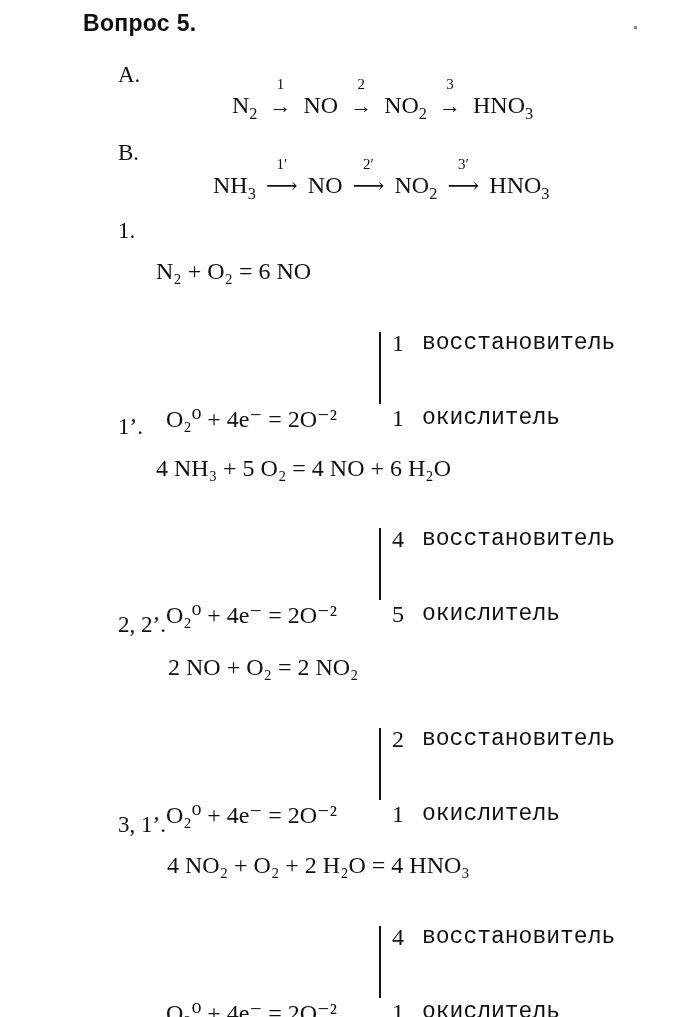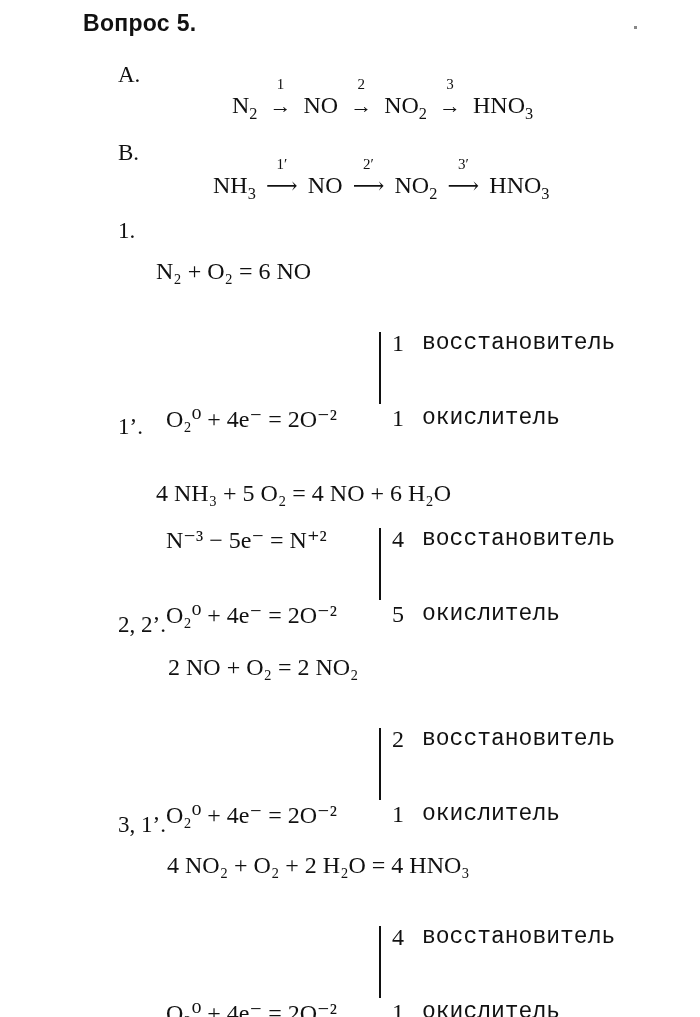--- a/index.html
+++ b/index.html
@@ -67,25 +67,24 @@
     <span class="role">восстановитель</span>
   </div>
   <div class="row r2">
     <span class="lhs">O₂⁰ + 4e⁻ = 2O⁻²</span>
     <span class="coef">1</span>
     <span class="role">окислитель</span>
   </div>
 </div>
 
 <div class="abs label" style="left:118px; top:414px;">1’.</div>
-<div class="abs eq" style="left:156px; top:480px;">4 NH₃ + 5 O₂ = 4 NO + 6 H₂O</div>
+<div class="abs eq" style="left:156px; top:455px;">4 NH₃ + 5 O₂ = 4 NO + 6 H₂O</div>
 <div class="balance" style="top:526px;">
   <div class="bar"></div>
   <div class="row r1">
-    <span class="lhs">N⁻³ − 5e⁻ = N⁺²</span>
     <span class="coef">4</span>
     <span class="role">восстановитель</span>
   </div>
   <div class="row r2">
     <span class="lhs">O₂⁰ + 4e⁻ = 2O⁻²</span>
     <span class="coef">5</span>
     <span class="role">окислитель</span>
   </div>
 </div>
 

